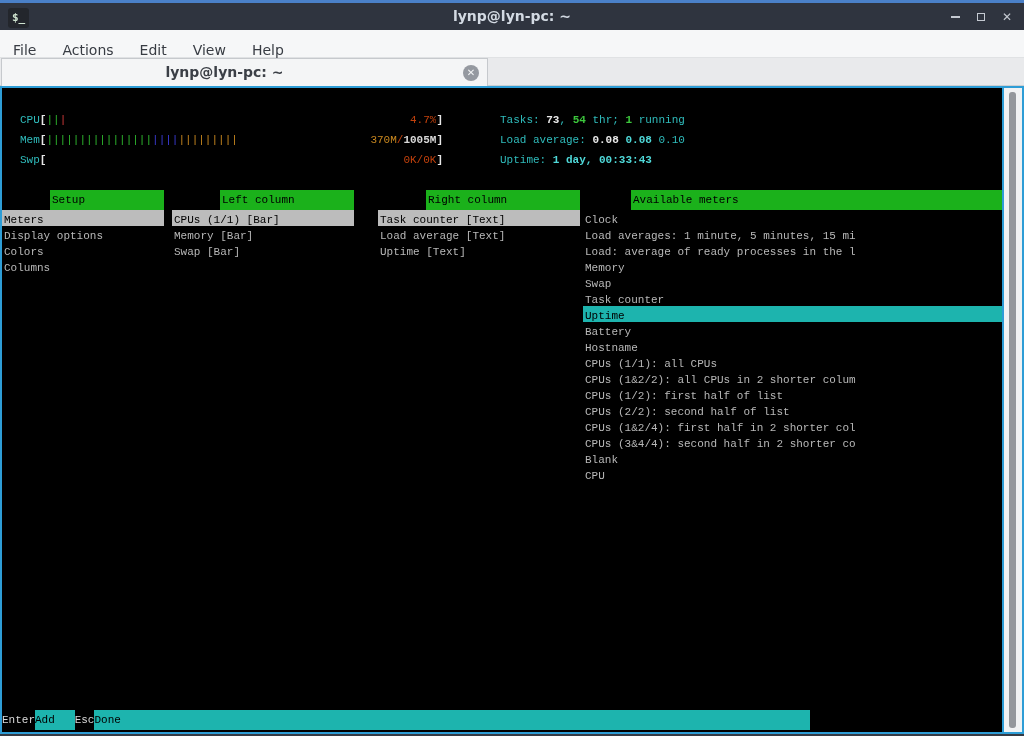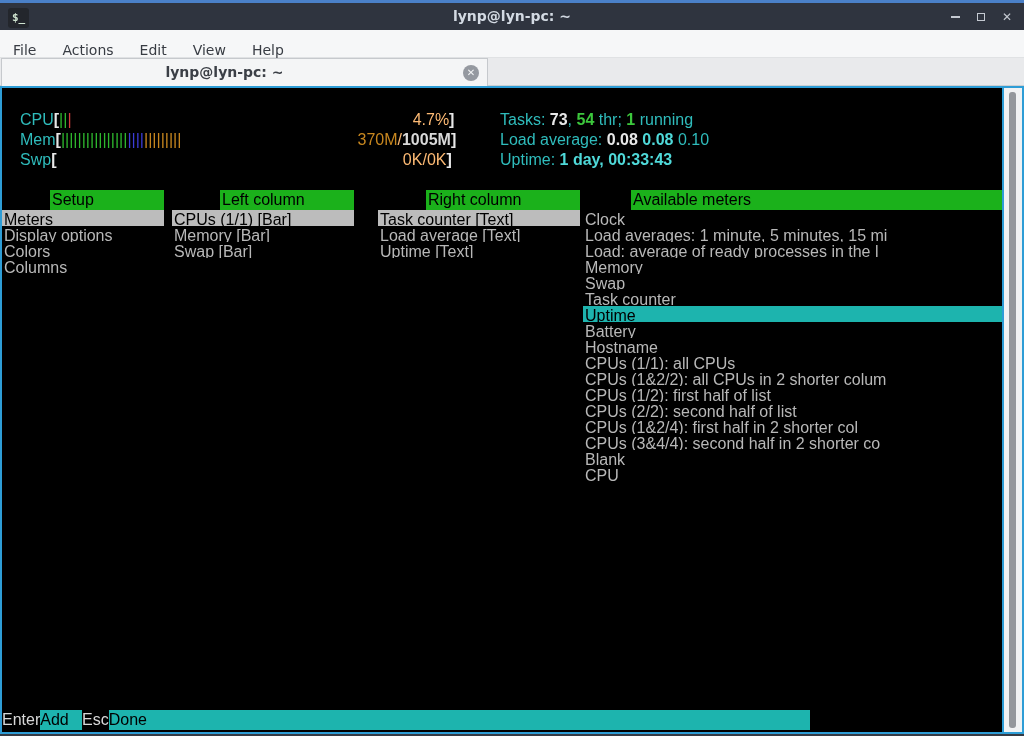--- a/index.html
+++ b/index.html
@@ -32,38 +32,38 @@
     background:#f4f5f6; border:1px solid #c6c9cd; border-bottom:none; }
   .tab-title { position:absolute; left:0; right:40px; top:0; height:27px; line-height:27px;
     text-align:center; color:#3b3f46; font-size:14px; font-weight:bold; }
   .tab-close { position:absolute; right:8px; top:6px; width:16px; height:16px; border-radius:50%;
     background:#9599a0; color:#f4f5f6; font-size:10px; line-height:16px; text-align:center; }
 
   
   .terminal { position:absolute; left:0; top:86px; width:1024px; height:648px;
     background:#2e9dd6; padding:2px; display:flex; }
   .term-black { position:relative; width:1000px; height:644px; background:#000; overflow:hidden;
-    font-family:Liberation Sans, sans-serif; font-size:16px; line-height:20px;padding-left:39px; }
+    font-family:Liberation Mono, monospace; font-size:11px; line-height:20px;padding-left:39px; }
   .scrollbar { width:18px; height:644px; margin-left:2px; background:#f1f2f3; position:relative; }
   .scroll-thumb { position:absolute; left:5px; top:4px; width:7px; height:636px; background:#94979c; border-radius:3px; }
 
   .t-line { height:20px; white-space:pre; }
 
   
   .meters { position:absolute; left:18px; top:22px; }
   .meter-interior { display:inline-flex; width:390px; justify-content:space-between; overflow:hidden; vertical-align:top; }
   .pipes { white-space:pre; overflow:hidden; }
   .summary { position:absolute; left:498px; top:22px; }
 
   
   .c-cyan   { color:#2fbcbc; }
   .c-cyan-b { color:#4fd9d9; font-weight:bold; }
   .c-white  { color:#d8d8d8; font-weight:bold; }
   .c-white-b{ color:#e8e8e8; font-weight:bold; }
-  .c-gray   { color:#fdba74; }
+  .c-gray   { color:#c2410c; }
   .c-green-b{ color:#3cc73c; font-weight:bold; }
   .c-orange { color:#c8871f; }
   .p-green  { color:#2eb82e; }
   .p-red    { color:#d23b3b; }
   .p-blue   { color:#3c3cd8; }
   .p-orange { color:#c8871f; }
   .bracket  { color:#e8e8e8; font-weight:bold; }
 
   
   .panels { position:absolute; left:0; top:102px; right:0; }

